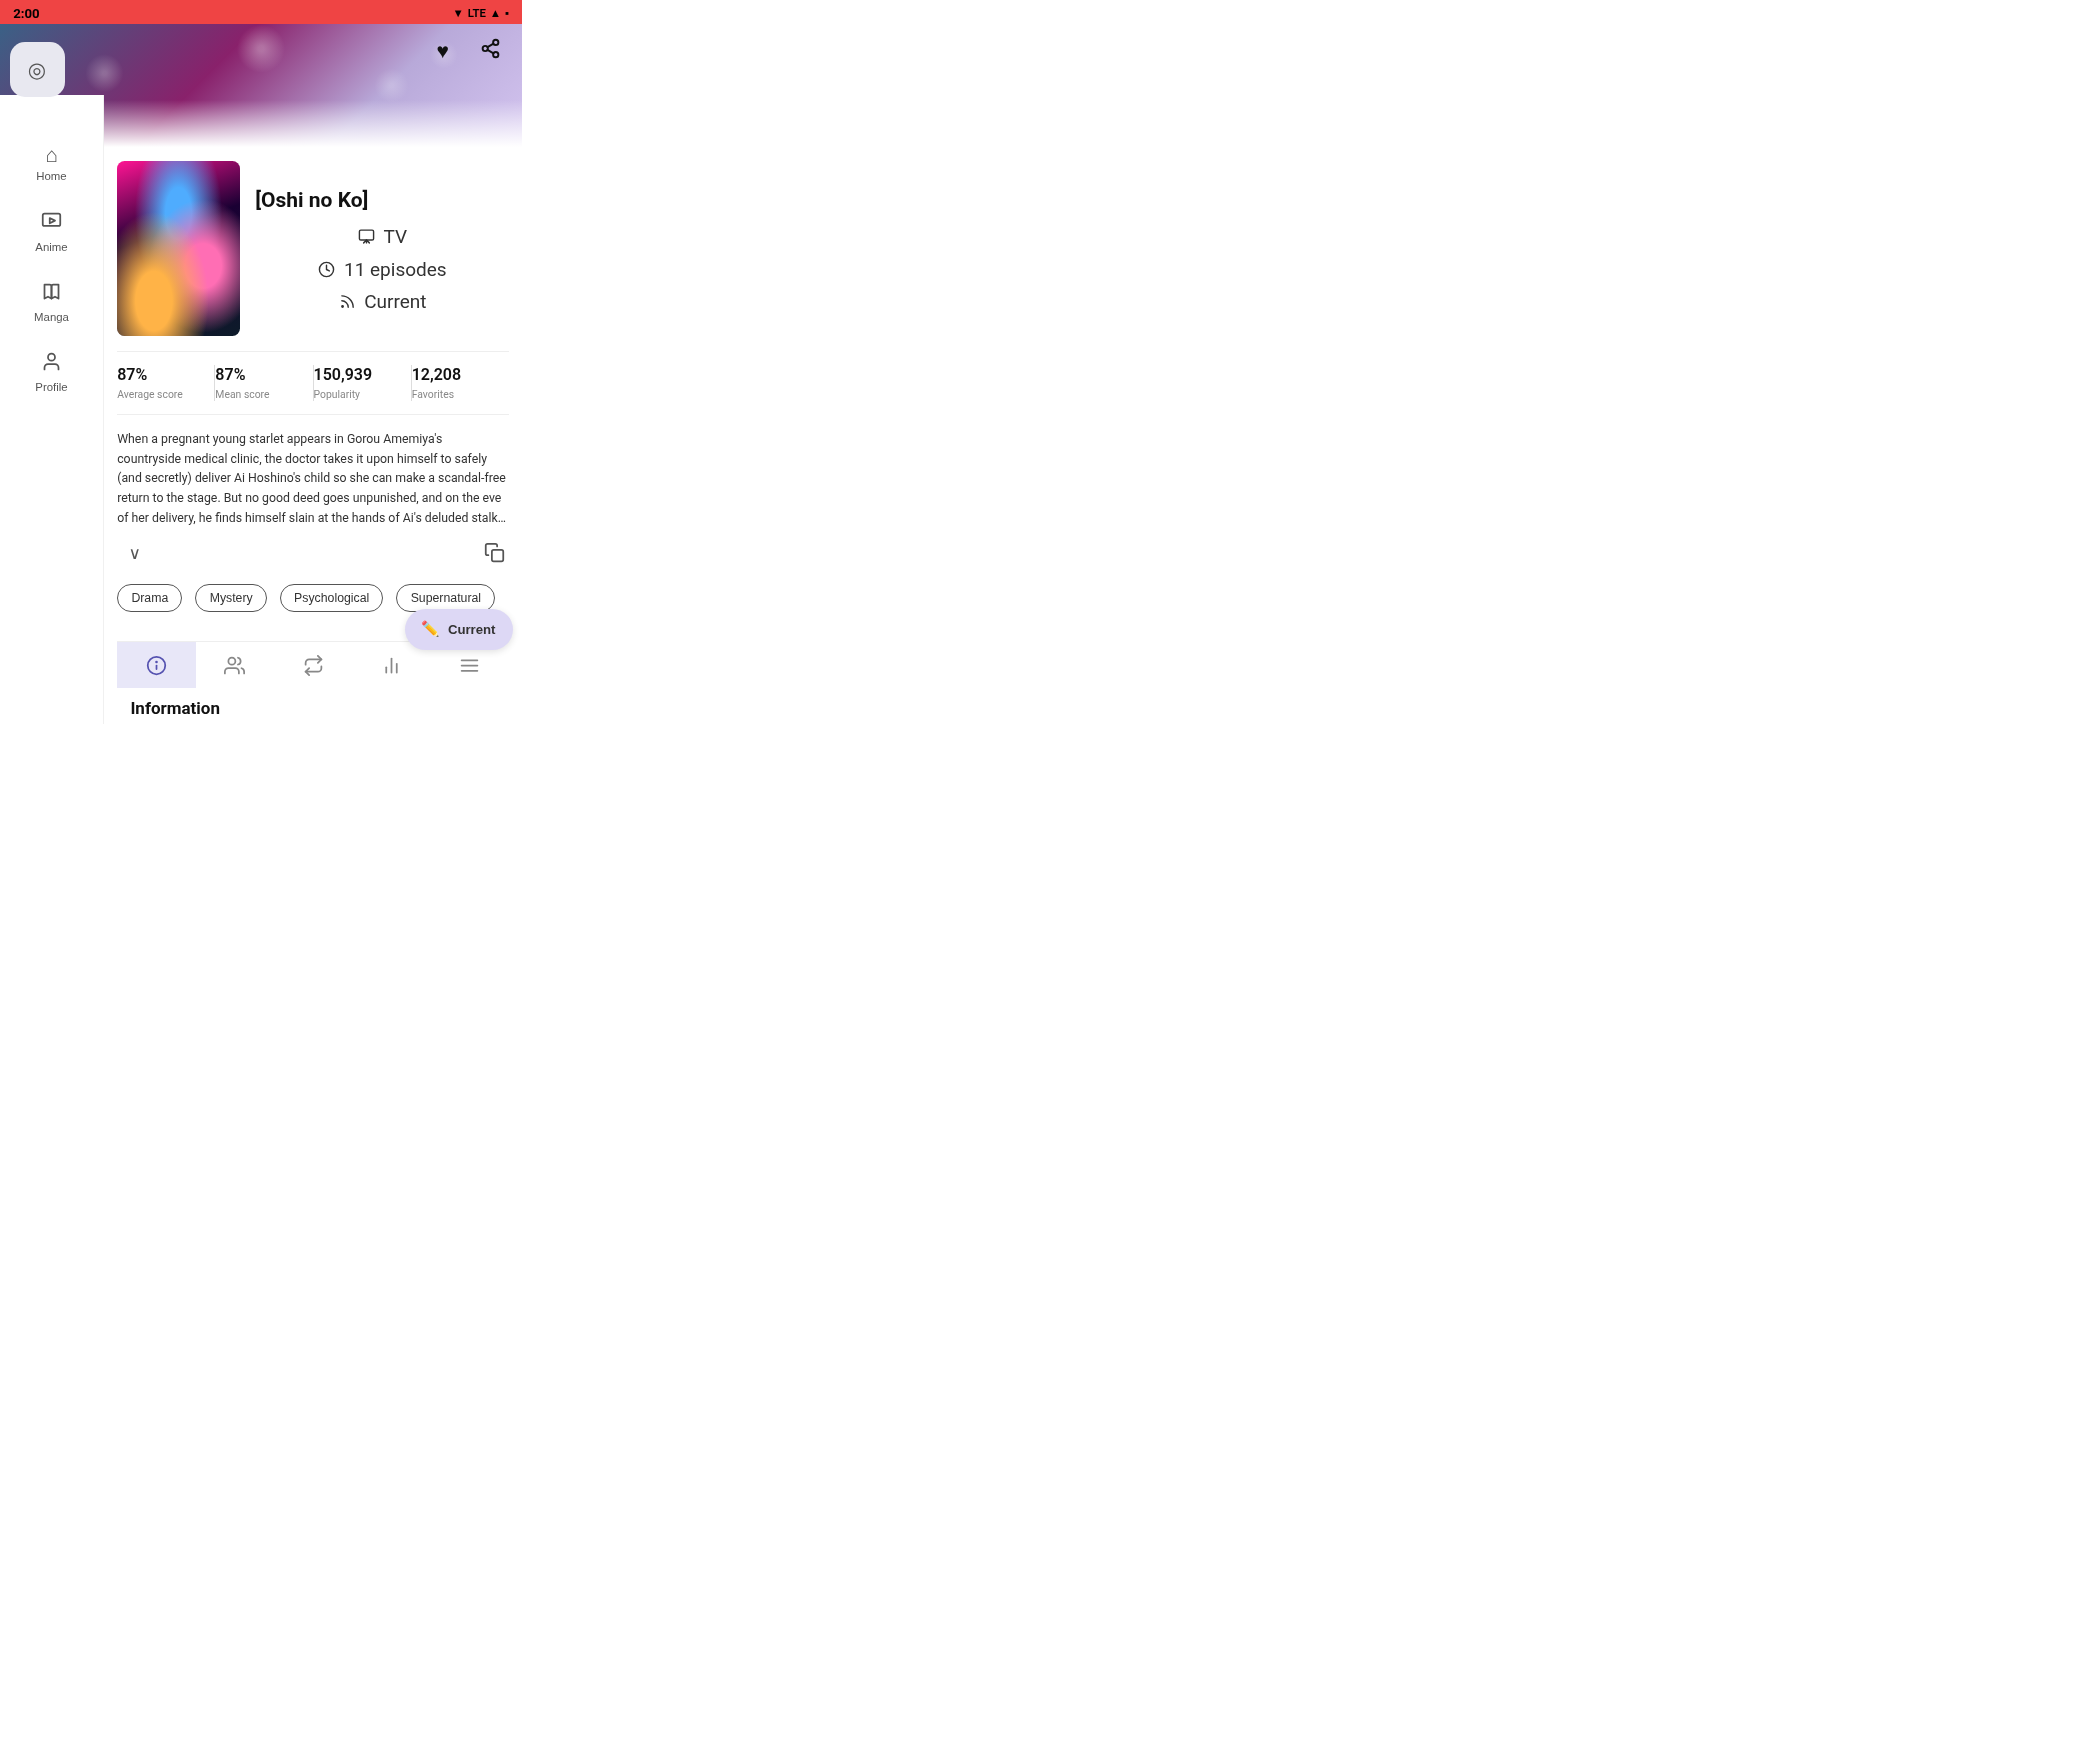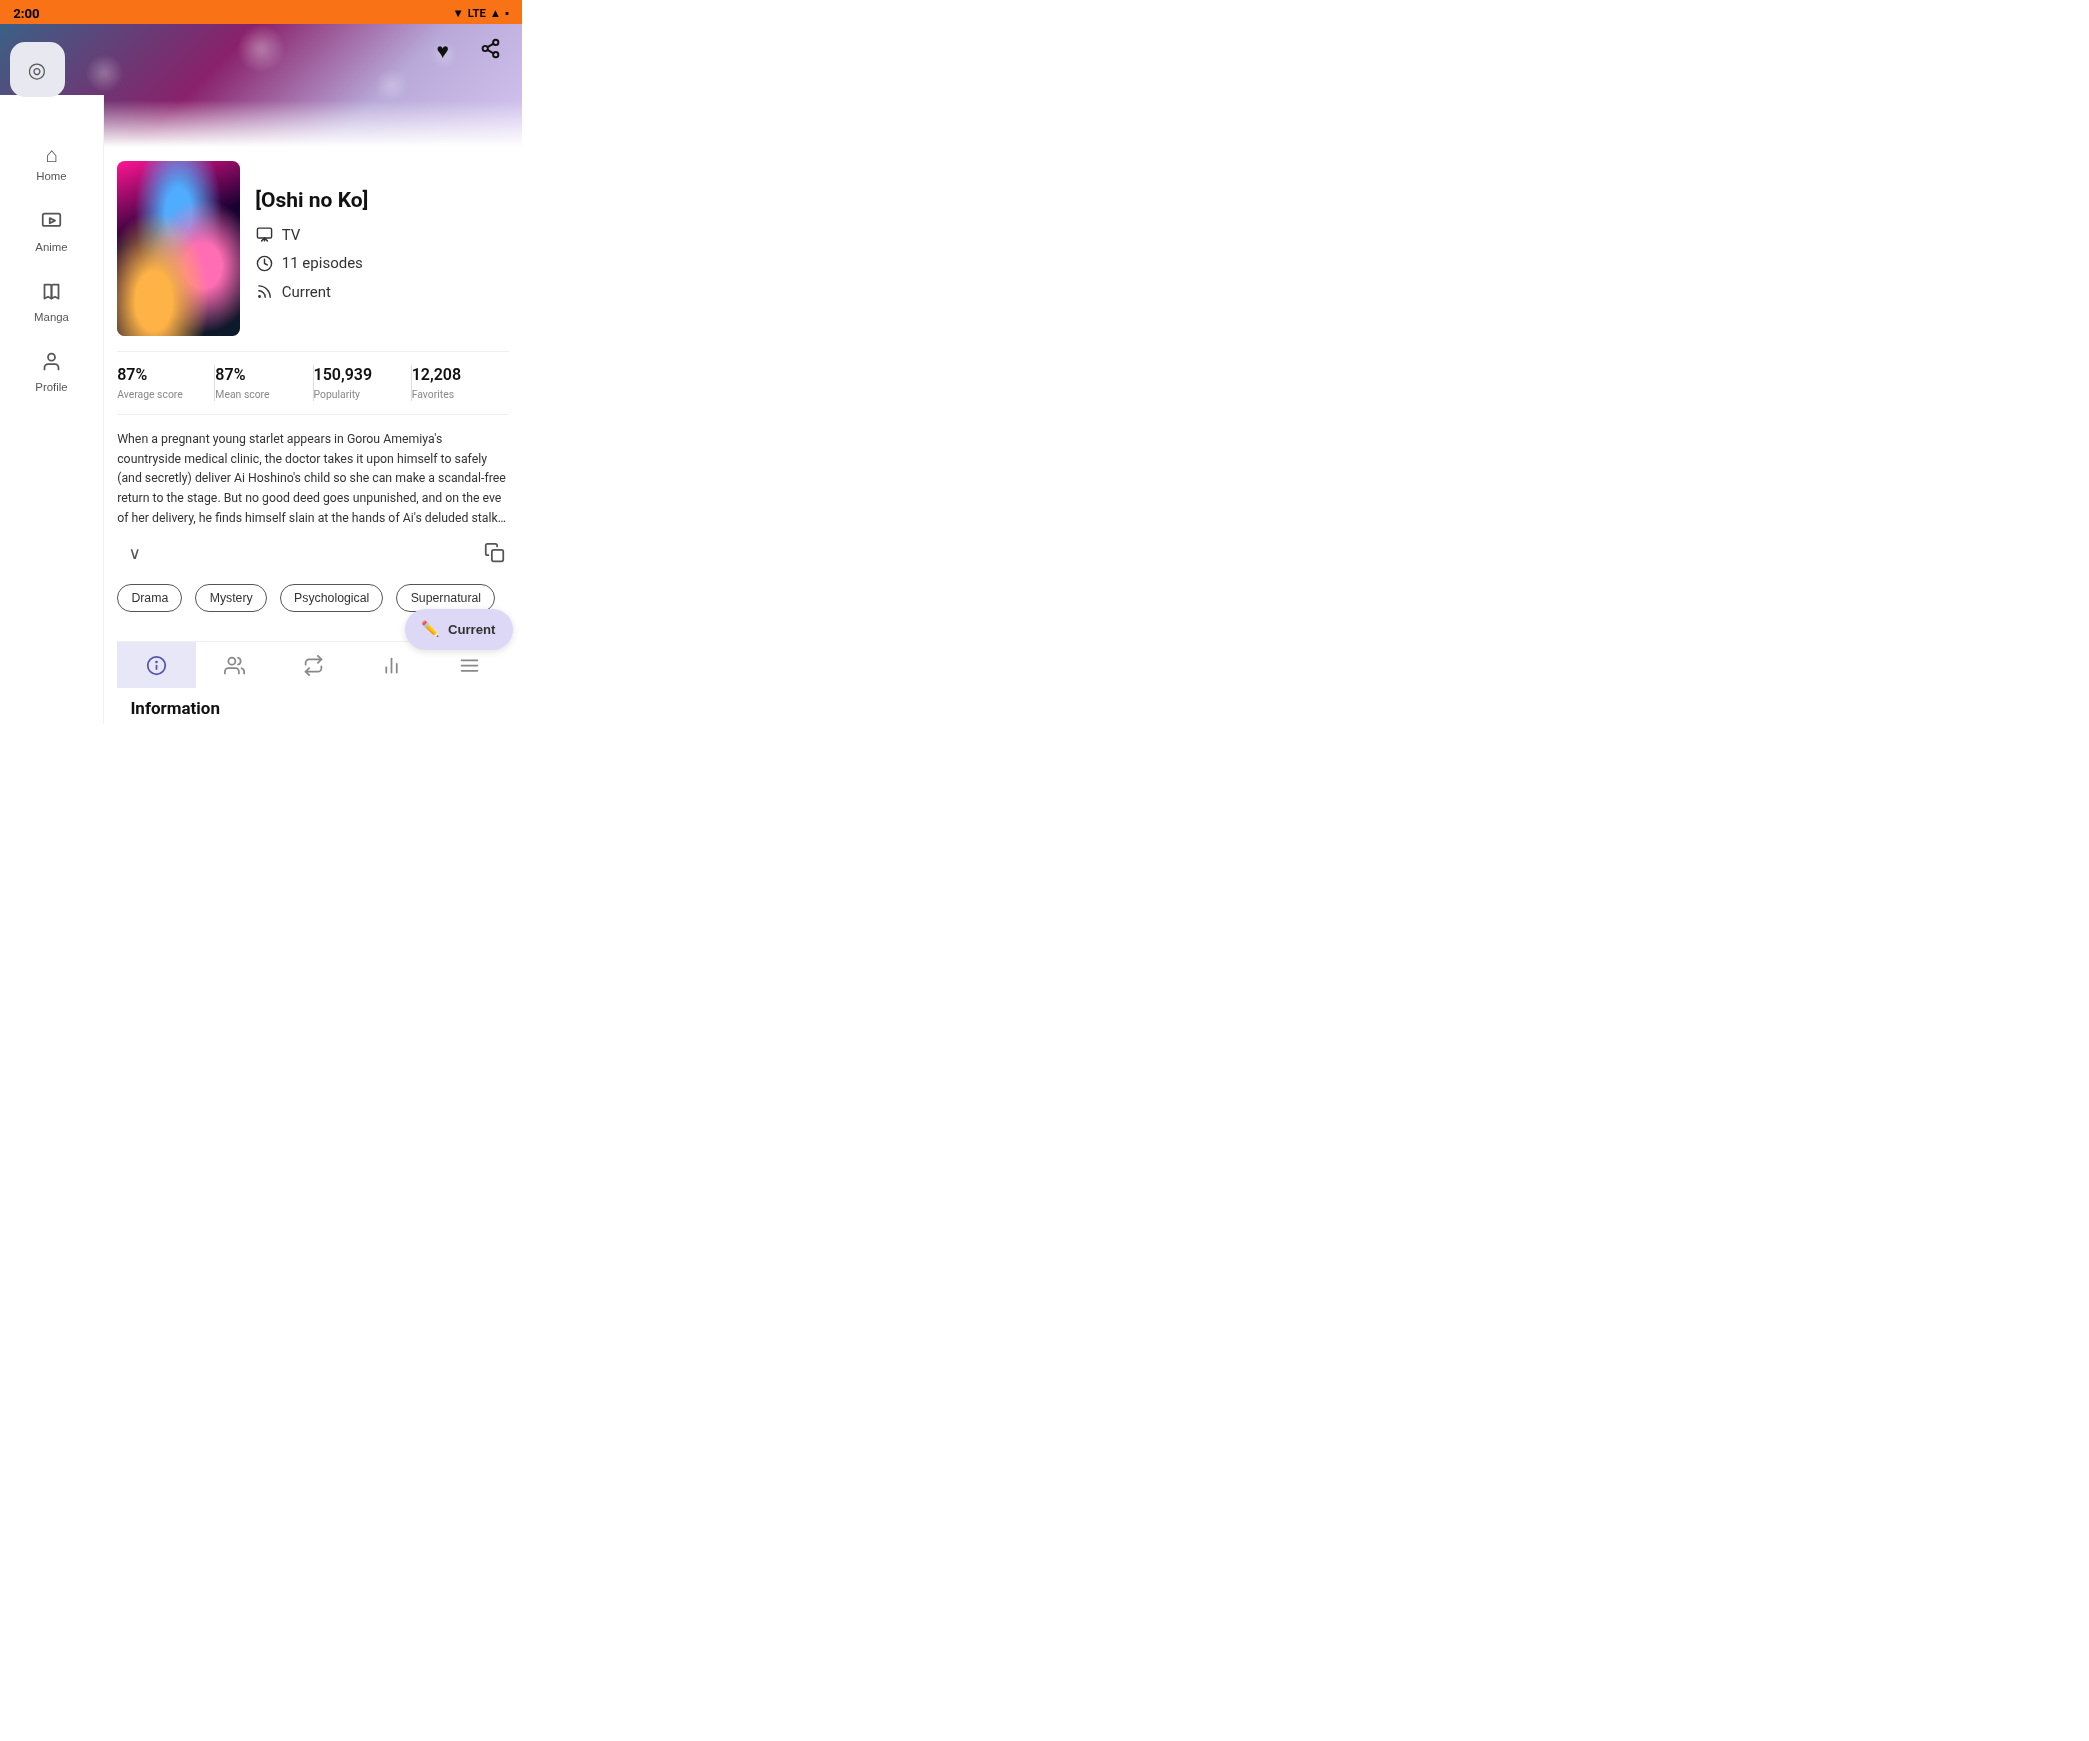--- a/index.html
+++ b/index.html
@@ -13,21 +13,21 @@
       overflow-x: hidden;
       position: relative;
     }
 
     
     .status-bar {
       display: flex;
       justify-content: space-between;
       align-items: center;
       padding: 5.7px 13.2px 3.8px 13.2px;
-      background: #f97316;
+      background: #ef4444;
       font-size: 12.3px;
       font-weight: 600;
       position: relative;
       z-index: 10;
     }
     .status-left { font-size: 13.2px; font-weight: 700; }
     .status-right { display: flex; align-items: center; gap: 3.8px; font-size: 11.4px; }
 
     
     .hero-banner {
@@ -119,22 +119,23 @@
       color: #111;
       margin-bottom: 11.4px;
       line-height: 1.2;
       margin-top: 24px;
     }
     .meta-row {
       display: flex;
       align-items: center;
       gap: 7.6px;
       margin-bottom: 9.5px;
-      font-size: 15px;
+      font-size: 19px;
       color: #333;
+      justify-content: center;
     }
     .meta-icon {
       width: 19px;
       height: 19px;
       display: flex;
       align-items: center;
       justify-content: center;
       flex-shrink: 0;
     }
 

